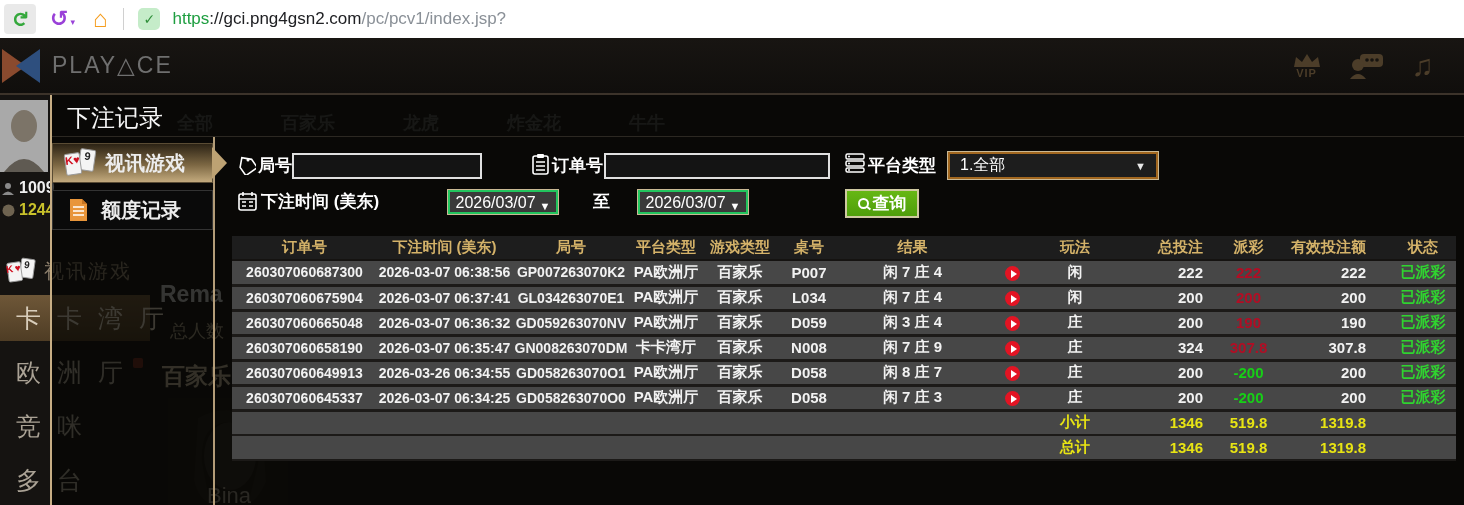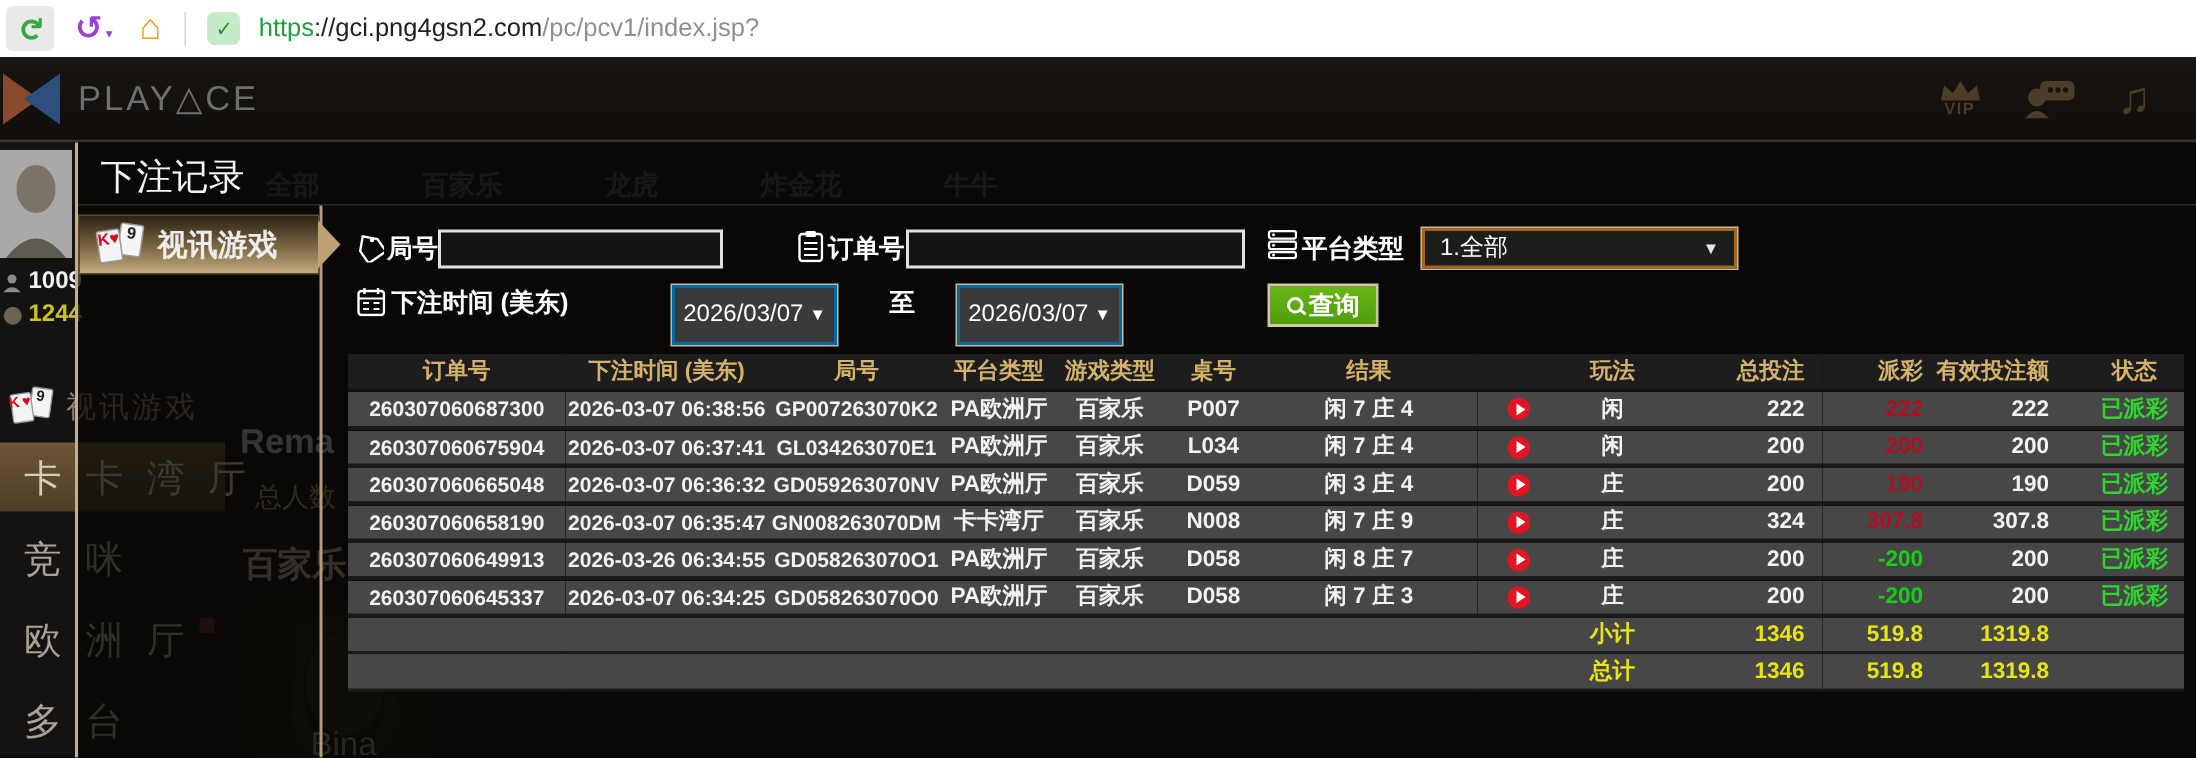--- a/index.html
+++ b/index.html
@@ -97,44 +97,44 @@
   .flabel { position:absolute; color:#ffffff; font-size:17px; font-weight:bold; white-space:nowrap; }
   .fic { position:absolute; }
   .finput { position:absolute; height:26px; background:#141414; border:2px solid #e0e0e0;
     color:#fff; font-size:14px; padding:0 6px; }
   #input-game  { left:292px; top:58px; width:190px; }
   #input-order { left:604px; top:58px; width:226px; }
   #dd-platform { position:absolute; left:948px; top:57px; width:210px; height:27px; background:#1d1d1d;
     border:2px solid #a2671f; box-shadow:0 0 0 1px #c9b894; color:#fff; font-size:16px;
     display:flex; align-items:center; padding:0 10px; cursor:pointer; }
   #dd-platform .caret { margin-left:auto; font-size:11px; color:#e8e8e8; }
-  .datebox { position:absolute; width:110px; height:40px; background:#3a3a3a;
-    border:2px solid #0369a1; box-shadow:0 0 0 1px #c9b894; color:#fff; font-size:16px;
-    display:flex; align-items:center; justify-content:center; gap:4px; cursor:pointer; }
+  .datebox { position:absolute; width:110px; height:24px; background:#3a3a3a;
+    border:2px solid #22c55e; box-shadow:0 0 0 1px #c9b894; color:#fff; font-size:16px;
+    display:flex; align-items:flex-end; justify-content:center; gap:4px; cursor:pointer; }
   .datebox .caret { font-size:11px; }
   #date-from { left:448px; top:95px; }
   #date-to   { left:638px; top:95px; }
   #btn-search { position:absolute; left:845px; top:94px; width:74px; height:29px;
     background:linear-gradient(180deg,#66b714,#4f9e0b); border:2px solid #cfc9a0;
     color:#fff; font-size:17px; font-weight:bold; display:flex; align-items:center;
     justify-content:center; gap:4px; cursor:pointer; }
   .mag { width:11px; height:11px; border:2px solid #fff; border-radius:50%; position:relative; }
   .mag::after { content:""; position:absolute; width:5px; height:2px; background:#fff;
     right:-4px; bottom:-2px; transform:rotate(40deg); }
 
   
   #tbl-wrap { position:absolute; left:232px; top:141px; width:1224px; }
   table { border-collapse:collapse; table-layout:fixed; width:1224px; }
   th { height:24px; background:#1d1d1d; color:#d4b269; font-size:15px; font-weight:bold;
     border-bottom:2px solid #151311; text-align:center; }
   td { height:25px; background:#474747; color:#f2f2f2; font-size:15px; font-weight:600;
     border-bottom:3px solid #1c1a18; text-align:center; white-space:nowrap; overflow:hidden; }
   td.c0, td.c1, td.c2 { font-size:14px; }
   th.h9, td.c9  { text-align:right; padding-right:12px; }
-  th.h10, td.c10{ text-align:right; padding-right:8px; }
+  th.h10, td.c10{ text-align:center; padding-right:8px; }
   th.h11, td.c11{ text-align:right; padding-right:24px; }
   td.pos { color:#b30d24; }
   td.neg { color:#16d016; }
   td.c12 { color:#2fd52f; }
   tr.footer td { color:#e8e413; border-bottom:2px solid #1c1a18; }
   .play-btn { width:15px; height:15px; border-radius:50%; background:#e31423; border:none;
     display:inline-flex; align-items:center; justify-content:center; cursor:pointer; vertical-align:middle; }
   .play-btn::after { content:""; margin-left:2px; border-left:6px solid #fff;
     border-top:4px solid transparent; border-bottom:4px solid transparent; }
 
@@ -233,25 +233,25 @@
             <span class="cards-ic" style="transform:scale(.9)">
               <span class="card back">9</span>
               <span class="card front">K♥</span>
             </span>
             <span>视讯游戏</span>
           </div>
           <div class="bg-side-item hl">
             <span>卡卡湾厅</span>
           </div>
           <div class="bg-side-item">
-            <span>竞咪</span>
+            <span>欧洲厅</span>
+            <span class="bg-badge"></span>
           </div>
           <div class="bg-side-item">
-            <span>欧洲厅</span>
-            <span class="bg-badge"></span>
+            <span>竞咪</span>
           </div>
           <div class="bg-side-item">
             <span>多台</span>
           </div>
         </div>
       <div id="bg-rema">Rema</div>
       <div id="bg-people">总人数</div>
       <div id="bg-tbl">百家乐N73</div>
       <div id="bg-dealer-wrap">
         <svg width="120" height="140" viewBox="0 0 120 140">
@@ -272,20 +272,28 @@
       <div id="menu-right-border"></div>
       <div id="panel-title">下注记录</div>
 
       <div id="menu">
         <div class="menu-item active">
           <span class="cards-ic">
             <span class="card back">9</span>
               <span class="card front">K♥</span>
           </span>
           <span>视讯游戏</span>
+        </div>
+        <div class="menu-item">
+          <svg class="doc-ic" viewBox="0 0 26 24">
+            <path d="M5 1 L17 1 L22 6 L22 23 L5 23 Z" fill="#e8953a"></path>
+            <path d="M17 1 L17 6 L22 6 Z" fill="#c47322"></path>
+            <path d="M8 9 H19 M8 13 H19 M8 17 H19" stroke="#fff" stroke-width="1.6"></path>
+          </svg>
+          <span>额度记录</span>
         </div>
       </div>
 
       <svg class="fic" style="left:238px;top:60px;" width="18" height="20" viewBox="0 0 18 20">
         <path d="M2 8 L9 1 L16 8 L16 18 L2 18 Z" fill="none" stroke="#fff" stroke-width="1.6" transform="rotate(-35 9 10)"></path>
         <circle cx="10" cy="5" r="1.5" fill="#fff"></circle>
       </svg>
       <div class="flabel" style="left:258px;top:59px;">局号</div>
       <input id="input-game" class="finput" value="" style="">
       <svg class="fic" style="left:532px;top:58px;" width="17" height="22" viewBox="0 0 17 22">

